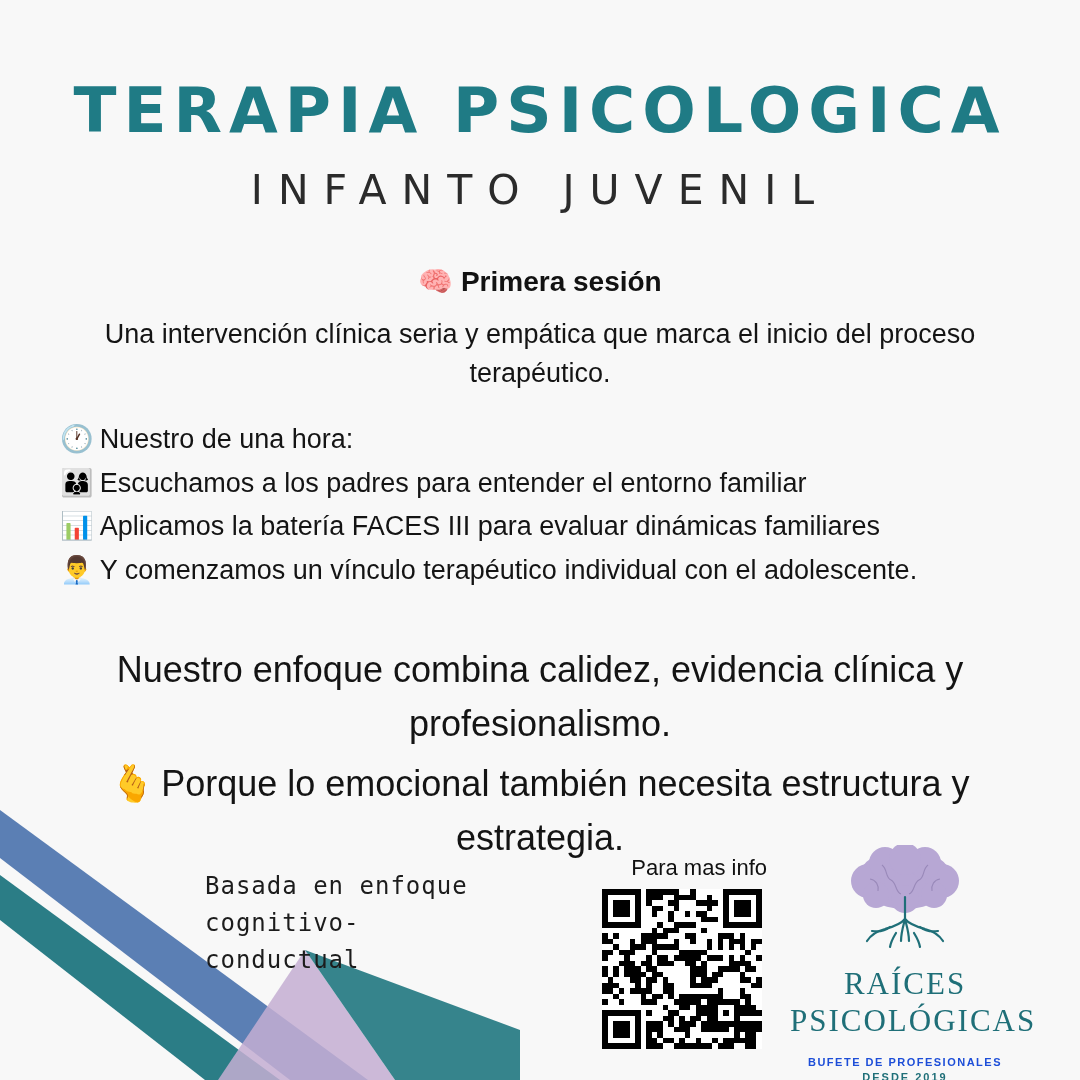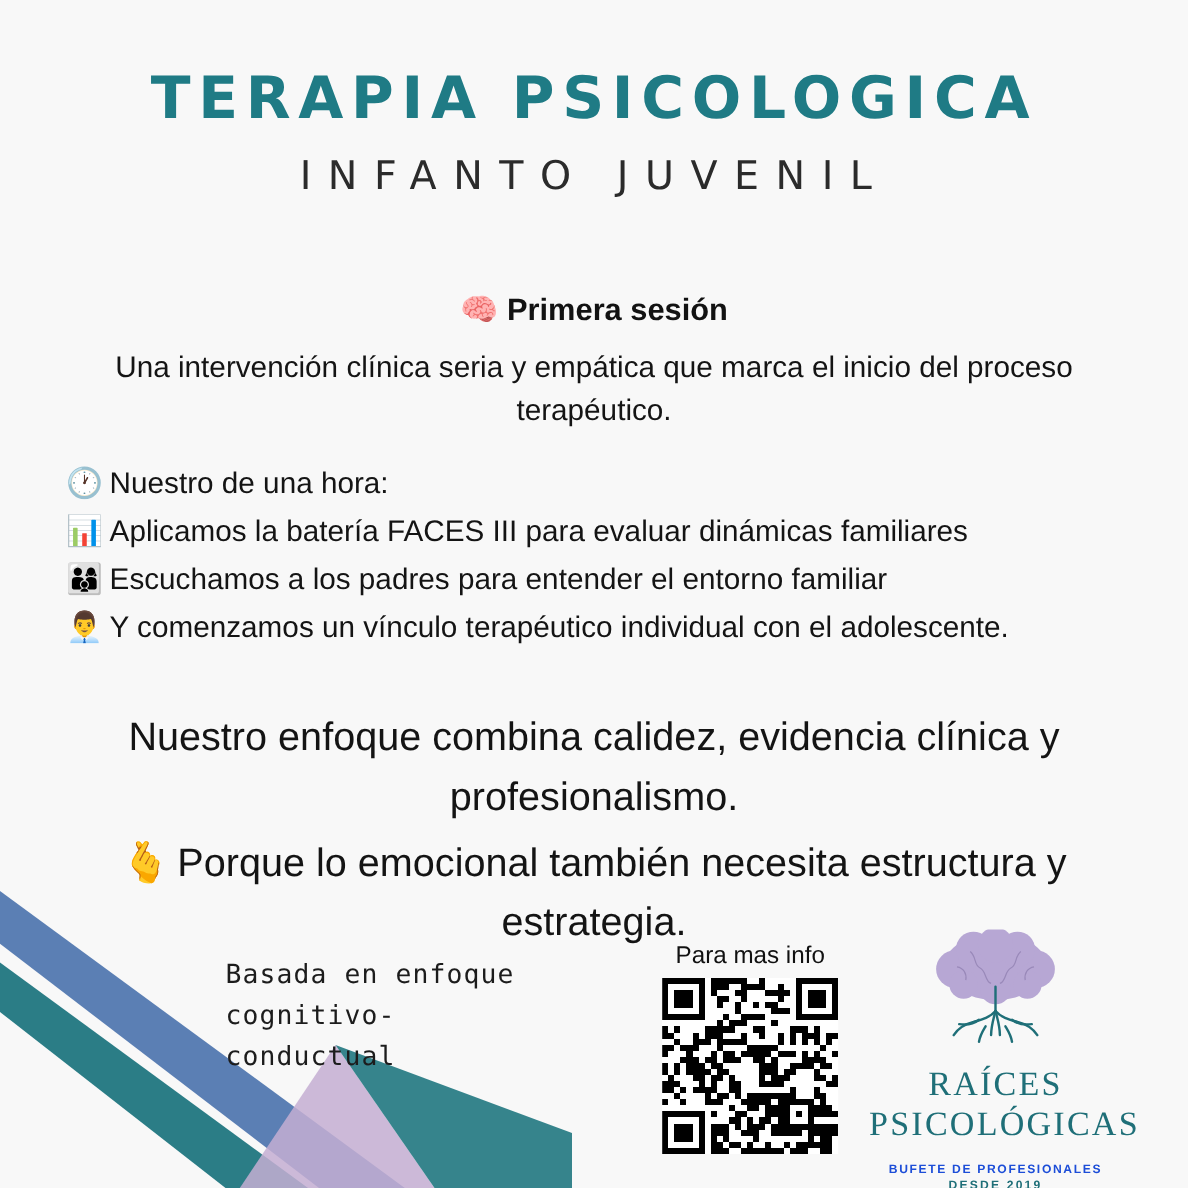--- a/index.html
+++ b/index.html
@@ -40,31 +40,31 @@
   .header {
     position: absolute;
     top: 62px;
     left: 0;
     width: 1080px;
     text-align: center;
   }
   .title-main {
     font-family: "DejaVu Sans", sans-serif;
     font-weight: 700;
-    font-size: 53px;
+    font-size: 63px;
     letter-spacing: 7px;
     color: #1f7b85;
     line-height: 1.05;
-    margin: 0;
+    margin: 16px;
     white-space: nowrap;
   }
   .title-sub {
     font-family: "DejaVu Sans", sans-serif;
     font-weight: 400;
-    font-size: 36px;
+    font-size: 41px;
     letter-spacing: 15px;
     color: #2b2b2b;
     margin: 22px 0 0 0;
     white-space: nowrap;
   }
 
   
   .content {
     position: absolute;
     top: 262px;
@@ -136,20 +136,21 @@
     left: 597px;
     top: 855px;
     width: 170px;
     text-align: center;
   }
   .qr-label {
     font-size: 22px;
     color: #111;
     margin-bottom: 8px;
     font-family: "Liberation Sans", sans-serif;
+    text-align: right;
   }
   .qr-code {
     width: 160px;
     height: 160px;
     margin: 0 auto;
     background: #ffffff;
     position: relative;
   }
 
   .logo-block {
@@ -208,24 +209,24 @@
       <span>Primera sesión</span>
     </p>
 
     <p class="lead-text">Una intervención clínica seria y empática que marca el inicio del proceso terapéutico.</p>
 
     <ul class="bullets">
       <li>
         <span class="emo">🕐</span><span>Nuestro de una hora:</span>
       </li>
       <li>
-        <span class="emo">📊</span><span>Aplicamos la batería FACES III para evaluar dinámicas familiares</span>
+        <span class="emo">👨‍👩‍👦</span><span>Escuchamos a los padres para entender el entorno familiar</span>
       </li>
       <li>
-        <span class="emo">👨‍👩‍👦</span><span>Escuchamos a los padres para entender el entorno familiar</span>
+        <span class="emo">📊</span><span>Aplicamos la batería FACES III para evaluar dinámicas familiares</span>
       </li>
       <li>
         <span class="emo">👨‍💼</span><span>Y comenzamos un vínculo terapéutico individual con el adolescente.</span>
       </li>
     </ul>
 
     <div class="closing">
       <p>Nuestro enfoque combina calidez, evidencia clínica y profesionalismo.</p>
       <p>
         <span class="emo">🫰</span><span>Porque lo emocional también necesita estructura y estrategia.</span>

